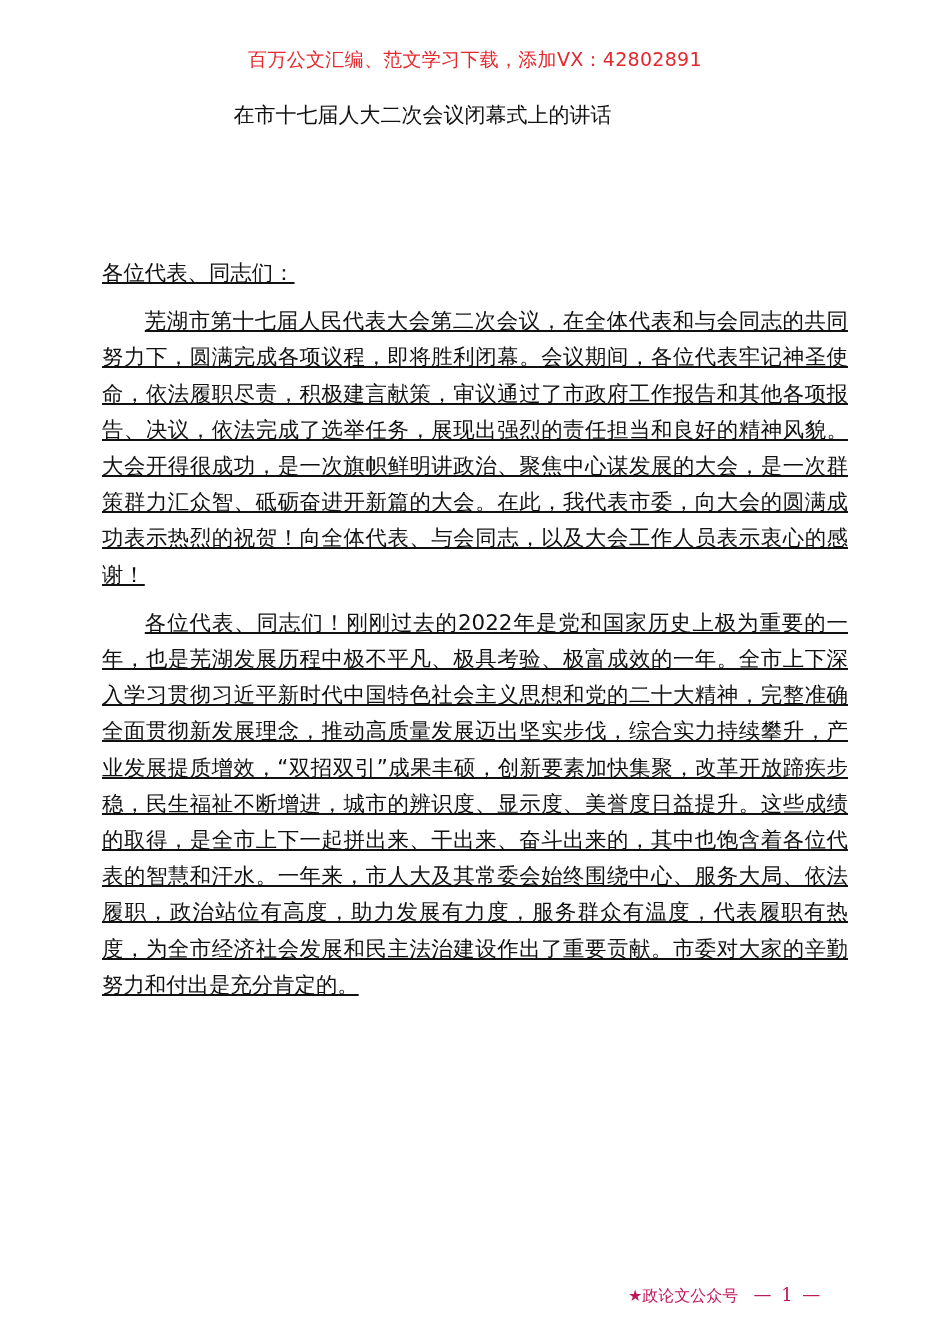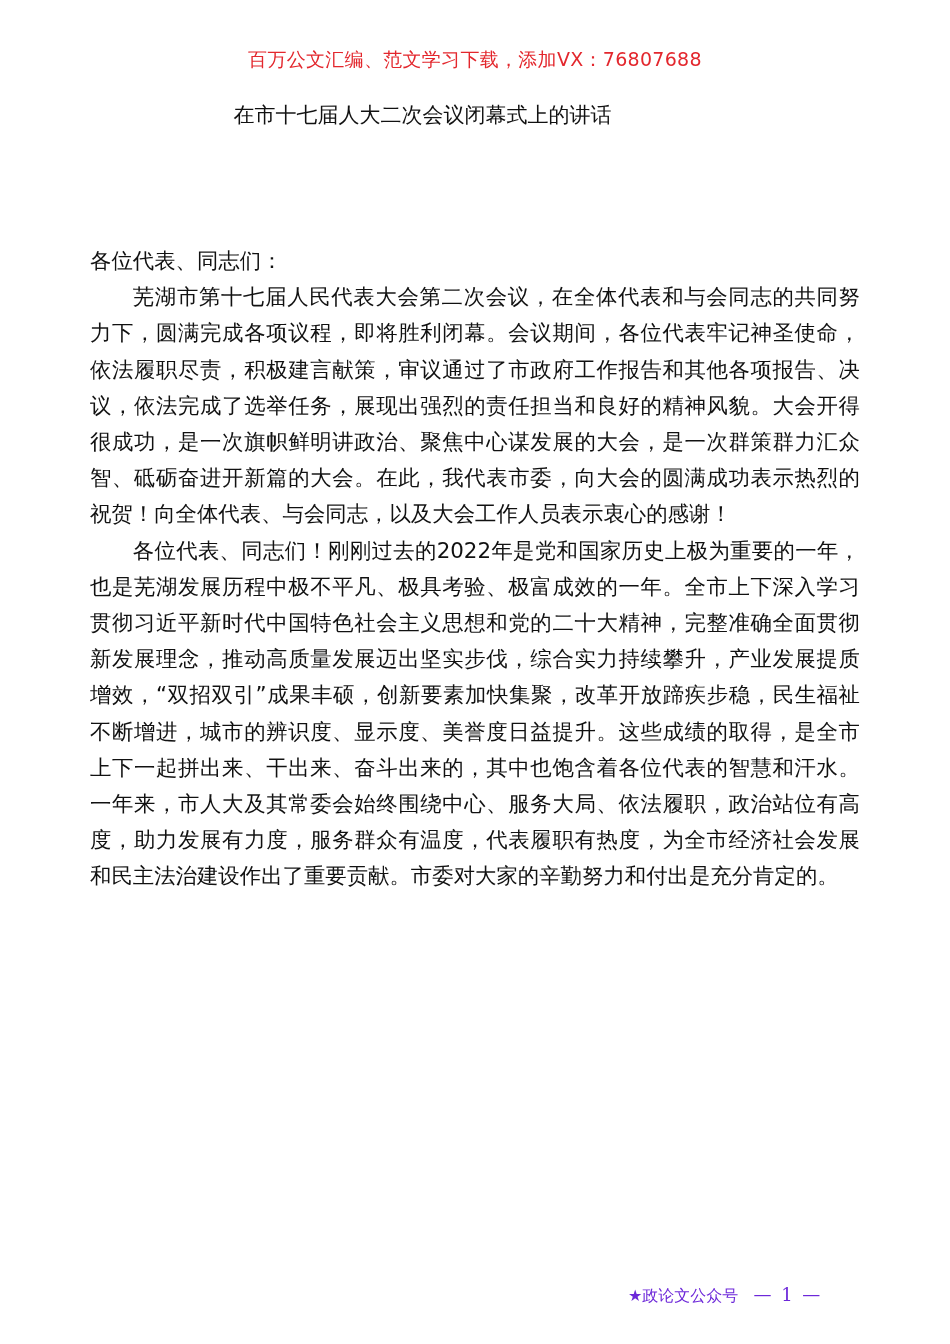--- a/index.html
+++ b/index.html
@@ -4,30 +4,30 @@
   <style>
     html, body { margin: 0; padding: 0; background: #ffffff; }
     body { width: 950px; height: 1344px; position: relative; overflow: hidden;
            font-family: "DejaVu Sans", "Liberation Sans", sans-serif; color: #111; }
     .watermark { position: absolute; top: 46px; left: 0; width: 950px; text-align: center;
                  font-size: 19px; line-height: 26px; color: #e3272d; letter-spacing: 0.3px; }
     .title-block { position: absolute; top: 97px; left: 0; width: 845px; text-align: center; }
     .title-line { font-size: 21px; line-height: 36px; height: 36px; color: #111; white-space: nowrap; }
     .body { position: absolute; top: 243px; left: 90px; width: 770px;
             font-size: 21.4px; line-height: 36.2px; text-align: justify; text-justify: inter-character; }
-    .body p { margin: 0; }
+    .body p { margin: 12px; text-decoration: underline; }
     .salutation { text-indent: 0; }
     .para { text-indent: 2em; }
-    .footer { position: absolute; top: 1283px; left: 628px; font-size: 16px; line-height: 24px; color: #6d28d9; white-space: nowrap; }
+    .footer { position: absolute; top: 1283px; left: 628px; font-size: 16px; line-height: 24px; color: #be185d; white-space: nowrap; }
     .footer .pg { font-family: "DejaVu Serif", "Liberation Serif", serif; font-size: 18px; margin-left: 10px; letter-spacing: 2px; }
   </style>
 </head>
 <body>
 
-<div class="watermark">百万公文汇编、范文学习下载，添加VX：76807688</div>
+<div class="watermark">百万公文汇编、范文学习下载，添加VX：42802891</div>
 
 <div class="title-block">
   <div class="title-line">在市十七届人大二次会议闭幕式上的讲话</div>
 </div>
 
 <div class="body">
   <p class="salutation">各位代表、同志们：</p>
   <p class="para">芜湖市第十七届人民代表大会第二次会议，在全体代表和与会同志的共同努力下，圆满完成各项议程，即将胜利闭幕。会议期间，各位代表牢记神圣使命，依法履职尽责，积极建言献策，审议通过了市政府工作报告和其他各项报告、决议，依法完成了选举任务，展现出强烈的责任担当和良好的精神风貌。大会开得很成功，是一次旗帜鲜明讲政治、聚焦中心谋发展的大会，是一次群策群力汇众智、砥砺奋进开新篇的大会。在此，我代表市委，向大会的圆满成功表示热烈的祝贺！向全体代表、与会同志，以及大会工作人员表示衷心的感谢！</p>
   <p class="para">各位代表、同志们！刚刚过去的2022年是党和国家历史上极为重要的一年，也是芜湖发展历程中极不平凡、极具考验、极富成效的一年。全市上下深入学习贯彻习近平新时代中国特色社会主义思想和党的二十大精神，完整准确全面贯彻新发展理念，推动高质量发展迈出坚实步伐，综合实力持续攀升，产业发展提质增效，“双招双引”成果丰硕，创新要素加快集聚，改革开放蹄疾步稳，民生福祉不断增进，城市的辨识度、显示度、美誉度日益提升。这些成绩的取得，是全市上下一起拼出来、干出来、奋斗出来的，其中也饱含着各位代表的智慧和汗水。一年来，市人大及其常委会始终围绕中心、服务大局、依法履职，政治站位有高度，助力发展有力度，服务群众有温度，代表履职有热度，为全市经济社会发展和民主法治建设作出了重要贡献。市委对大家的辛勤努力和付出是充分肯定的。</p>
 </div>

